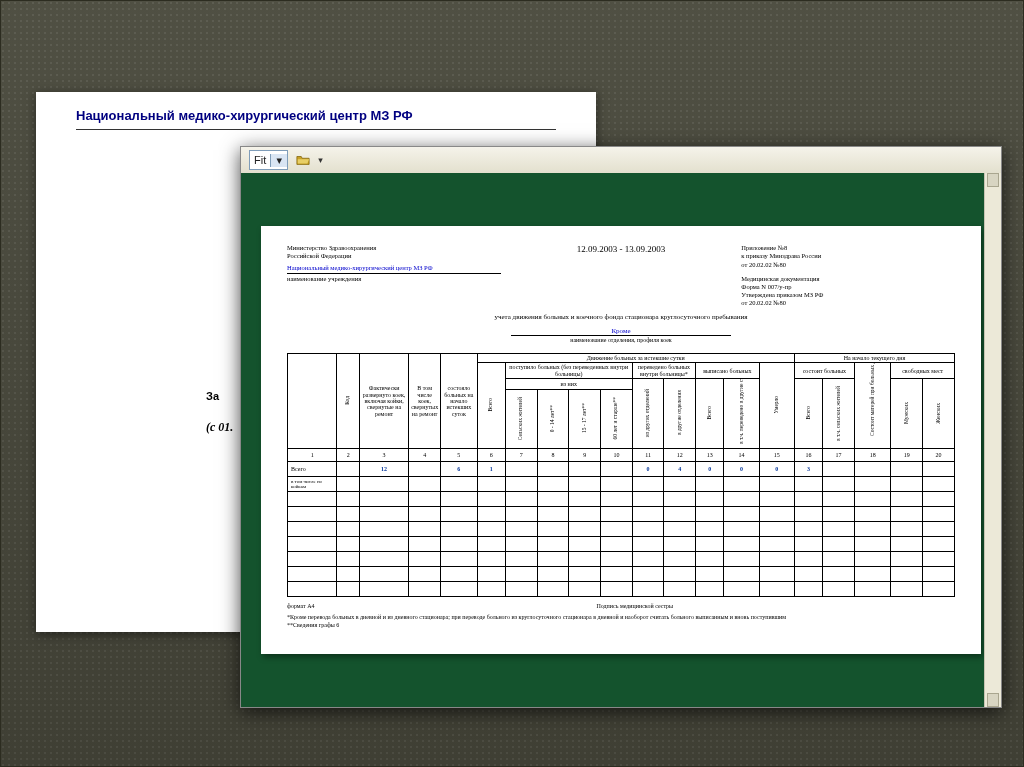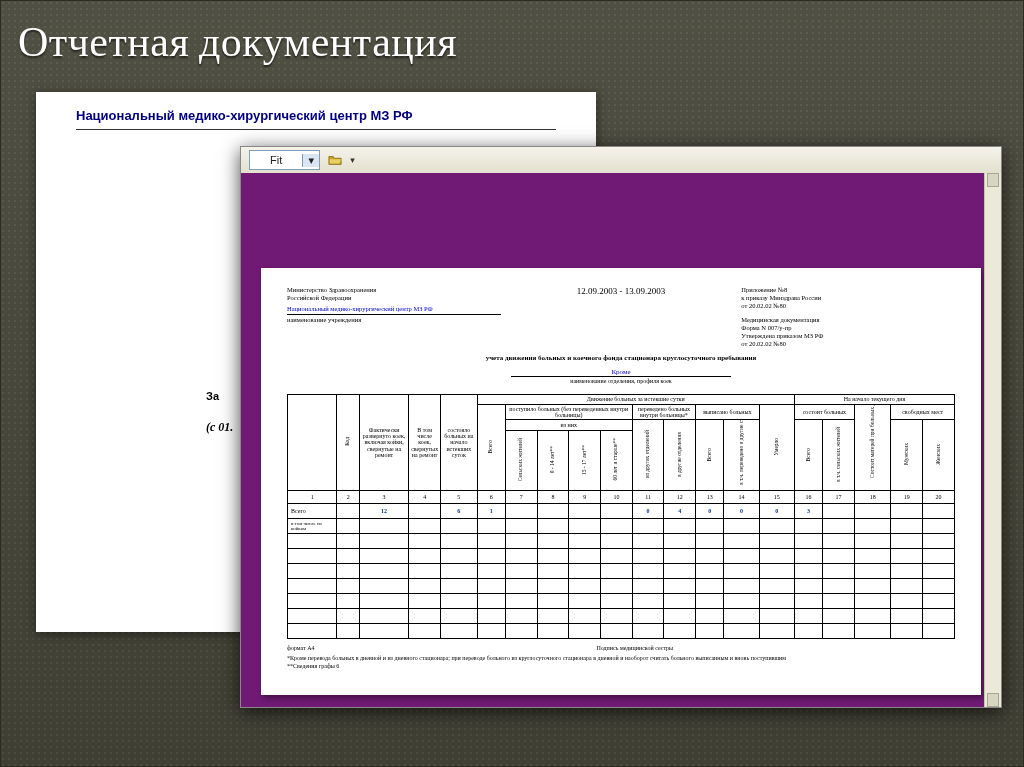--- a/index.html
+++ b/index.html
@@ -15,37 +15,37 @@
     box-shadow:0 2px 10px rgba(0,0,0,0.5);padding:16px 40px;box-sizing:border-box;font-size:12px;color:#000;}
   .back-doc h3{font-family:Arial,sans-serif;color:#000080;font-size:13px;font-weight:bold;margin:0 0 4px;}
   .back-doc hr{border:none;border-top:1px solid #333;margin:6px 0 30px;}
   .back-doc .outline{font-family:Arial,sans-serif;font-size:11px;font-weight:bold;color:#000;padding-left:130px;}
   .back-doc .em{font-style:italic;font-weight:bold;color:#000;padding-left:130px;}
   .viewer{position:absolute;left:240px;top:146px;width:760px;height:560px;background:#ece9d8;
     border:1px solid #888;box-shadow:0 4px 18px rgba(0,0,0,0.7);}
   .toolbar{height:26px;background:linear-gradient(#f5f3ea,#e3e0ce);display:flex;align-items:center;gap:6px;
     padding:0 8px;font-family:Tahoma,Arial,sans-serif;font-size:11px;color:#222;border-bottom:1px solid #c0bdab;}
   .toolbar .zoom{display:flex;align-items:center;background:#fff;border:1px solid #7f9db9;height:18px;}
-  .toolbar .zoom span:first-child{padding:0 20px;}
+  .toolbar .zoom span:first-child{padding:0 4px;}
   .toolbar .zoom .dd{width:16px;text-align:center;border-left:1px solid #7f9db9;background:#d9e5f3;}
   .toolbar .ico{width:18px;height:18px;display:inline-flex;align-items:center;justify-content:center;}
   .toolbar svg{width:14px;height:14px;}
-  .paper-area{position:absolute;inset:26px 0 0 0;background:#701a75;overflow:hidden;display:flex;
-    align-items:flex-end;justify-content:center;padding:12px 6px;}
+  .paper-area{position:absolute;inset:26px 0 0 0;background:#14532d;overflow:hidden;display:flex;
+    align-items:center;justify-content:center;padding:12px 6px;}
   .paper{width:720px;background:#fff;box-shadow:2px 3px 6px rgba(0,0,0,0.4);padding:18px 26px 24px;
     box-sizing:border-box;font-size:7px;color:#000;}
   .hdr3{display:flex;justify-content:space-between;margin-bottom:6px;}
   .hdr3 > div{width:32%;}
   .hdr3 .c{ text-align:center;font-size:9px;}
   .hdr3 .r{ text-align:left;font-size:6.5px;line-height:1.25;}
   .hdr3 .l{ font-size:6.5px;line-height:1.25;}
   .hdr3 .link{color:#0000cc;}
   .hdr3 .ul{border-top:0.5px solid #000;padding-top:1px;margin-top:1px;}
   .doc-title{text-align:center;font-size:10px;font-weight:bold;letter-spacing:6px;margin:10px 0 2px;}
-  .doc-sub{text-align:center;font-size:7px;font-weight:bold;margin-bottom:6px;}
+  .doc-sub{text-align:center;font-size:7px;font-weight:normal;margin-bottom:6px;}
   .dept{color:#0000cc;text-align:center;font-size:7px;border-bottom:0.5px solid #000;width:220px;margin:0 auto;}
   .dept-cap{text-align:center;font-size:6px;margin:1px auto 10px;}
   table.grid{border-collapse:collapse;width:100%;table-layout:fixed;font-size:6px;}
   table.grid th,table.grid td{border:0.5px solid #000;padding:1px 1px;text-align:center;vertical-align:middle;
     overflow:hidden;}
   table.grid th{font-weight:normal;line-height:1.05;}
   .vtxt{writing-mode:vertical-rl;transform:rotate(180deg);white-space:nowrap;display:inline-block;
     font-size:5.5px;padding:2px 0;max-height:62px;}
   .numrow td{height:10px;}
   .datarow td{height:12px;color:#003399;font-weight:bold;}
@@ -58,21 +58,20 @@
     border-left:1px solid #c7c4b2;}
   .scrollbar-v::before,.scrollbar-v::after{content:"";position:absolute;left:2px;width:12px;height:14px;
     background:#d8d5c2;border:1px solid #a9a68f;box-sizing:border-box;}
   .scrollbar-v::before{top:0;}
   .scrollbar-v::after{bottom:0;}
 </style>
 </head>
 <body>
 <div class="stage">
 
-  <div class="slide-title">Отчетная документация</div>
 
   <div class="back-doc">
     <h3>Национальный медико-хирургический центр МЗ РФ</h3>
     <hr>
     <div style="height:230px"></div>
     <div class="outline">За</div>
     <div style="height:18px"></div>
     <div class="em">(с  01.</div>
   </div>
 

